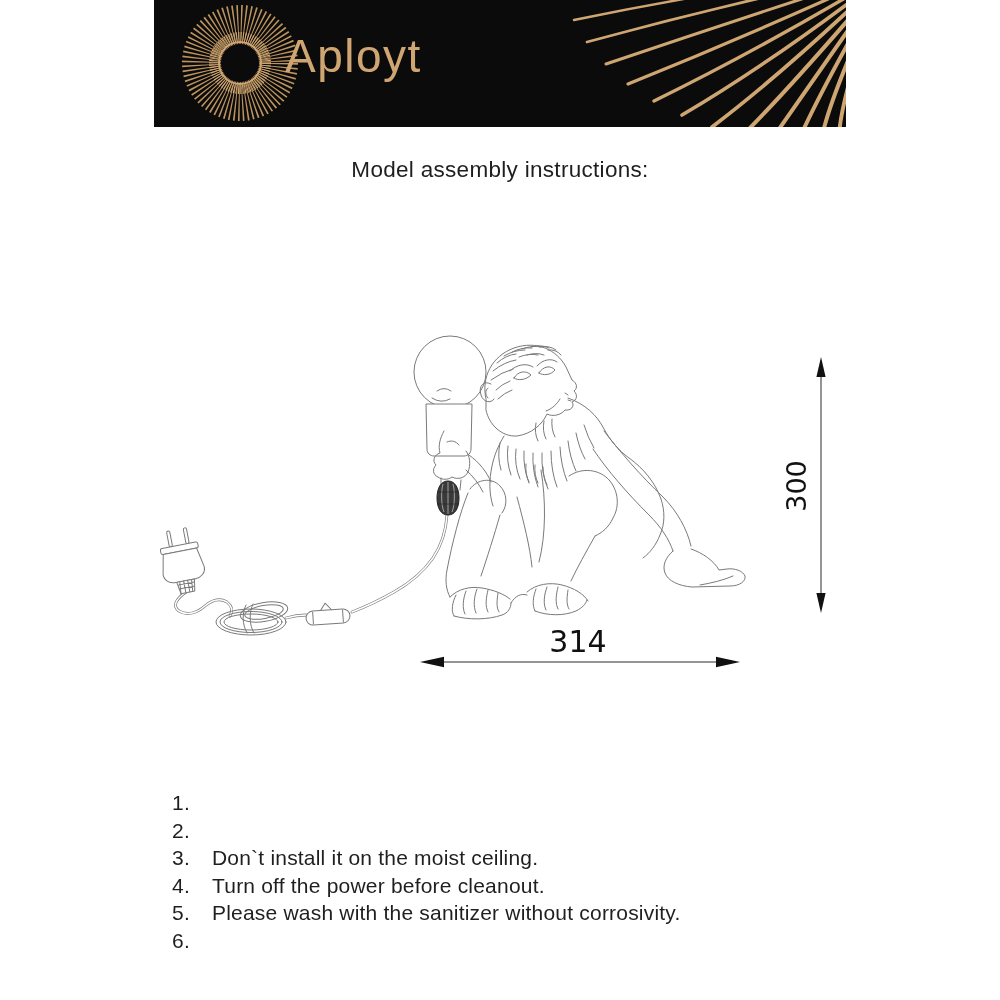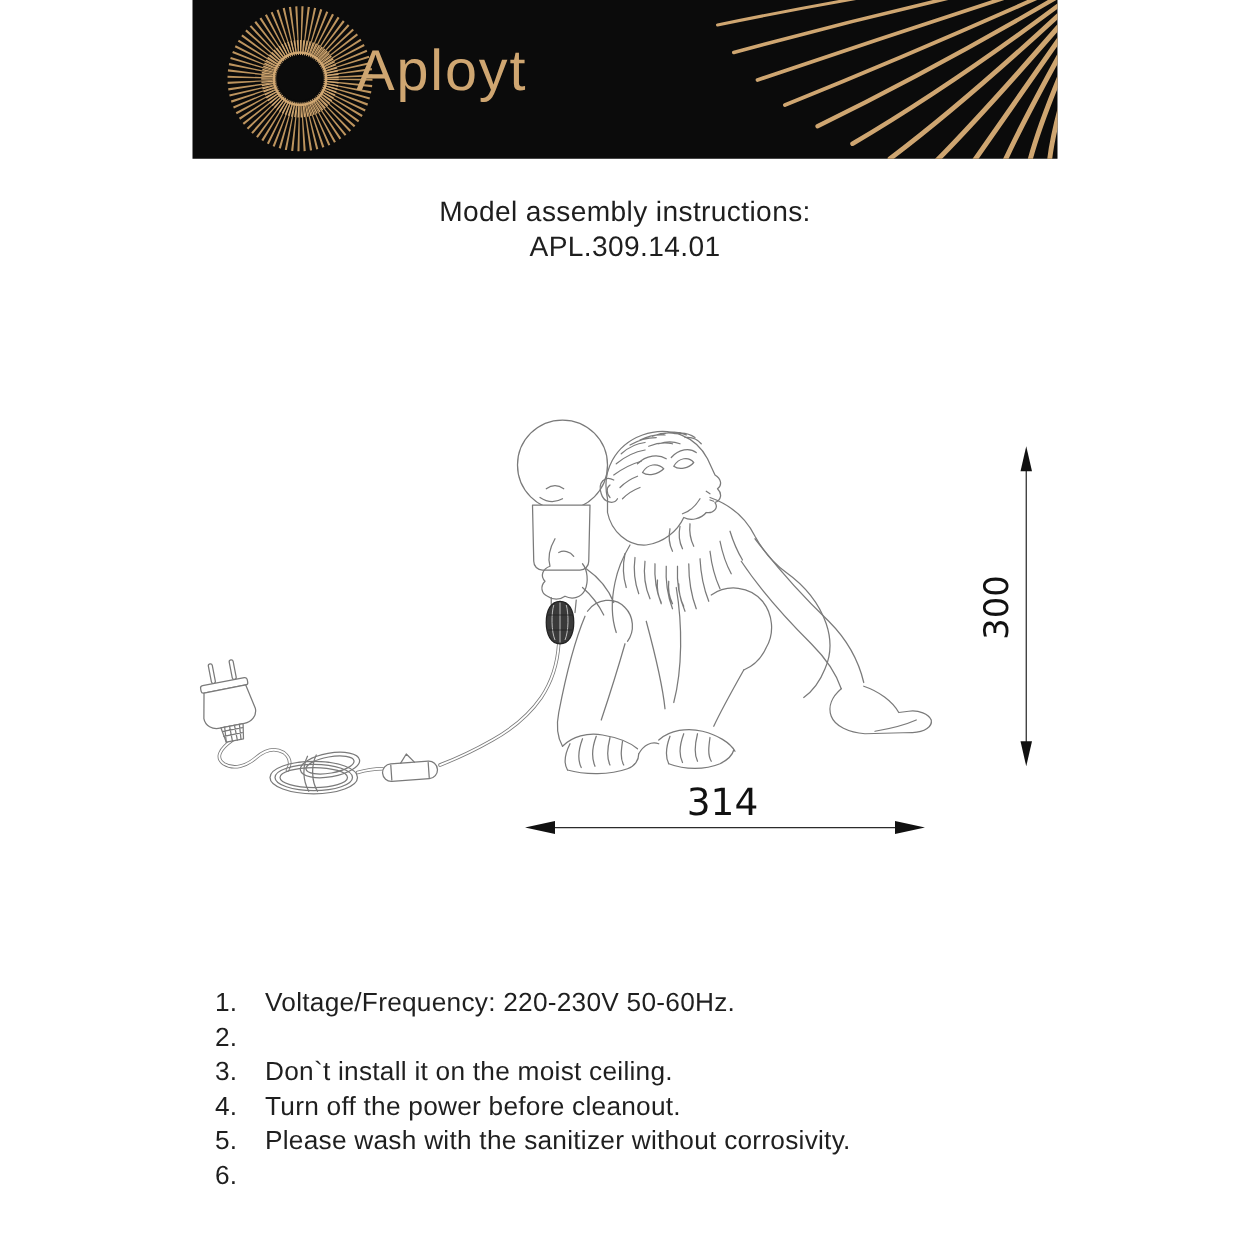--- a/index.html
+++ b/index.html
@@ -64,21 +64,20 @@
           <path d="M725,-10 Q668,114 666,150" stroke-width="4"></path>
           <path d="M725,-8 Q678,120 686,152" stroke-width="4"></path>
         </g>
       </g>
     </svg>
     <div class="brand">Aployt</div>
   </header>
 
   <div class="title-block">
     <div>Model assembly instructions:</div>
-    <div>APL.309.14.01</div>
   </div>
 
   <svg class="diagram" width="720" height="360" viewBox="140 330 720 360">
 
     <g>
       <circle cx="450" cy="372" r="36" class="lnw"></circle>
       <path class="ln" d="M432,398 Q441,404 450,399 M437,391 Q444,386 451,391"></path>
     </g>
 
     <g>
@@ -205,21 +204,20 @@
       <line x1="430" y1="662" x2="730" y2="662" class="dim"></line>
       <path class="dimf" d="M420,662 L444,656.8 L444,667.2 Z"></path>
       <path class="dimf" d="M740,662 L716,656.8 L716,667.2 Z"></path>
       <text class="dimtext" x="578" y="652" text-anchor="middle" font-size="30">314</text>
     </g>
   </svg>
 
   <div class="instructions">
     <div class="row">
       <span class="num">1.</span>
-      <span class="txt">Voltage/Frequency: 220-230V 50-60Hz.</span>
     </div>
     <div class="row">
       <span class="num">2.</span>
     </div>
     <div class="row">
       <span class="num">3.</span>
       <span class="txt">Don`t install it on the moist ceiling.</span>
     </div>
     <div class="row">
       <span class="num">4.</span>

